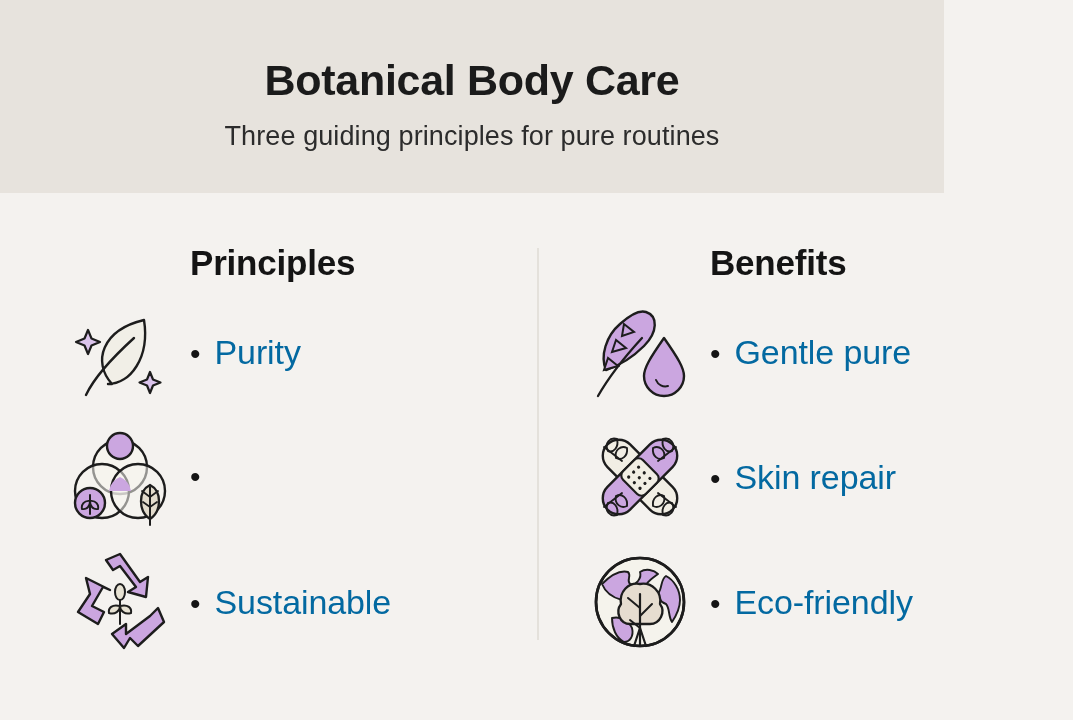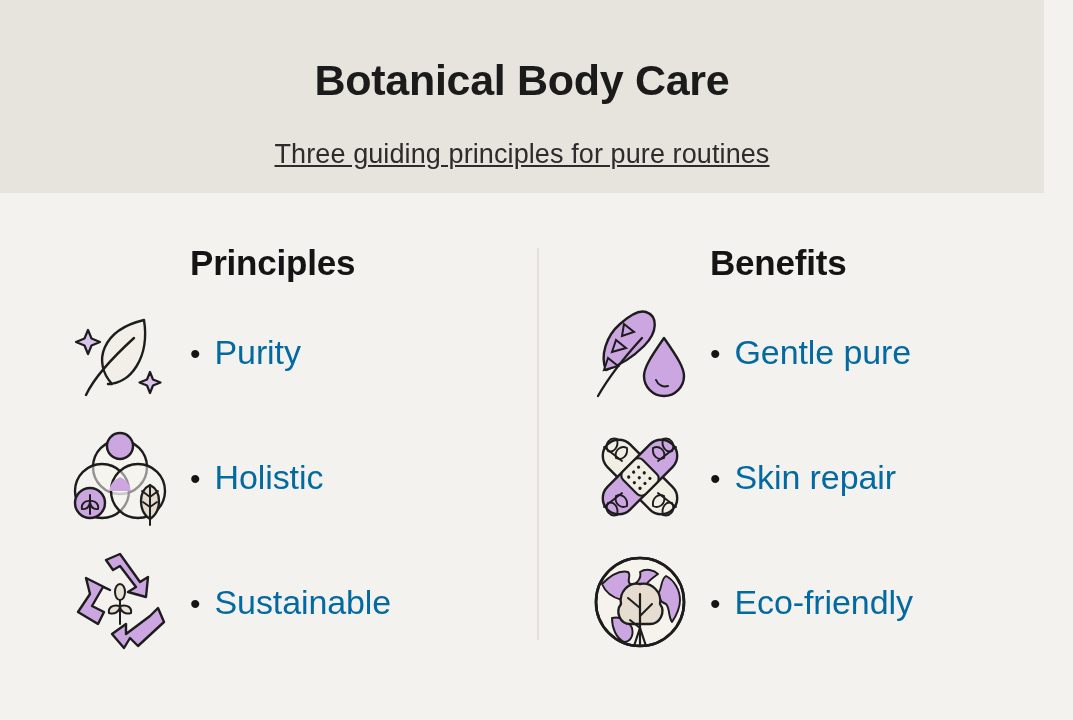--- a/index.html
+++ b/index.html
@@ -17,48 +17,46 @@
     position: relative;
     width: 1073px;
     height: 720px;
     background: #f4f2ef;
   }
 
   
   .header-band {
     position: absolute;
     left: 0; top: 0;
-    width: 1044px;
+    width: 944px;
     height: 193px;
     background: #e7e3dd;
     display: flex;
     flex-direction: column;
     align-items: center;
     justify-content: flex-start;
-    gap: 18px;
   }
   .poster-title {
     margin: 0;
     padding-top: 58px;
     font-size: 43px;
     font-weight: bold;
     letter-spacing: -0.3px;
     color: #1b1b1b;
     line-height: 1.05;
     text-align: center;
   }
   .poster-subtitle {
     margin: 0;
     padding-top: 18px;
     font-size: 27px;
     font-weight: normal;
     color: #2c2c2c;
     text-align: center;
     letter-spacing: 0.1px;
-    text-decoration: underline;
   }
 
   
   .columns {
     position: absolute;
     left: 0; top: 193px;
     width: 1073px;
     height: 527px;
   }
   .divider {
@@ -174,21 +172,20 @@
             <circle cx="22" cy="78" r="15" fill="#cba6e0" stroke="#1d1d1d" stroke-width="2.4"></circle>
             <path d="M22 89 L22 70" stroke="#1d1d1d" stroke-width="2" stroke-linecap="round"></path>
             <path d="M22 76 C16 75 13 80 14 84 C19 85 22 81 22 76 Z" fill="none" stroke="#1d1d1d" stroke-width="1.9"></path>
             <path d="M22 76 C28 75 31 80 30 84 C25 85 22 81 22 76 Z" fill="none" stroke="#1d1d1d" stroke-width="1.9"></path>
             <path d="M82 60 C94 66 94 86 82 94 C70 86 70 66 82 60 Z" fill="#e3dccd" stroke="#1d1d1d" stroke-width="2.3"></path>
             <path d="M82 62 L82 100" stroke="#1d1d1d" stroke-width="2" stroke-linecap="round"></path>
             <path d="M82 72 L74 66 M82 72 L90 66 M82 82 L75 77 M82 82 L89 77" stroke="#1d1d1d" stroke-width="1.8" stroke-linecap="round"></path>
           </svg>
           <span class="row-text">
             <span class="bullet">•</span>
-            <span class="row-label">Holistic</span>
           </span>
         </div>
 
         <div class="row">
           <svg class="row-icon" viewBox="0 0 104 104">
             <g stroke="#1d1d1d" stroke-width="2.4" stroke-linejoin="round" fill="#cba6e0">
 
               <path d="M38 10 L52 4 L72 32 L80 27 L78 47 L60 42 L68 37 L52 16 L45 20 Z"></path>
 
               <path d="M18 28 L22 44 L10 62 L30 74 L36 62 L24 56 L35 37 L42 40 Z"></path>

